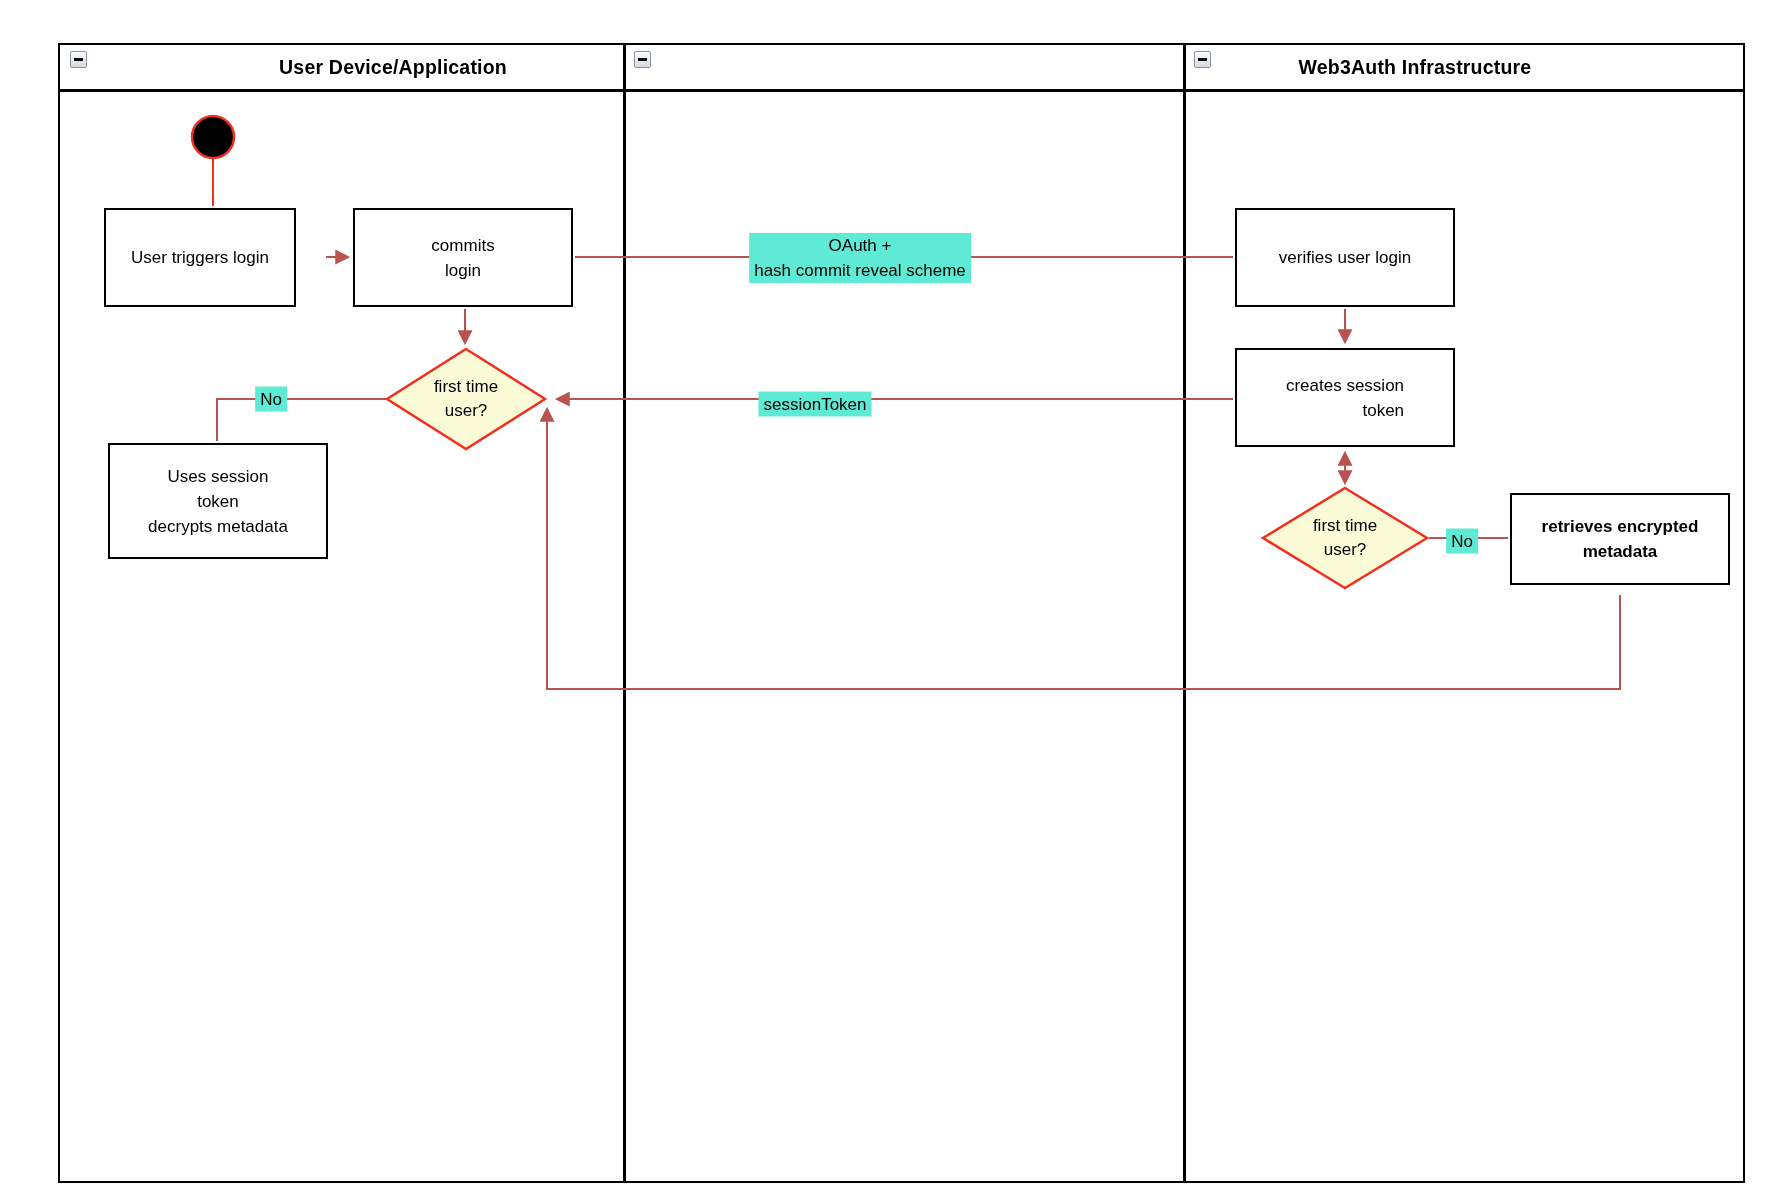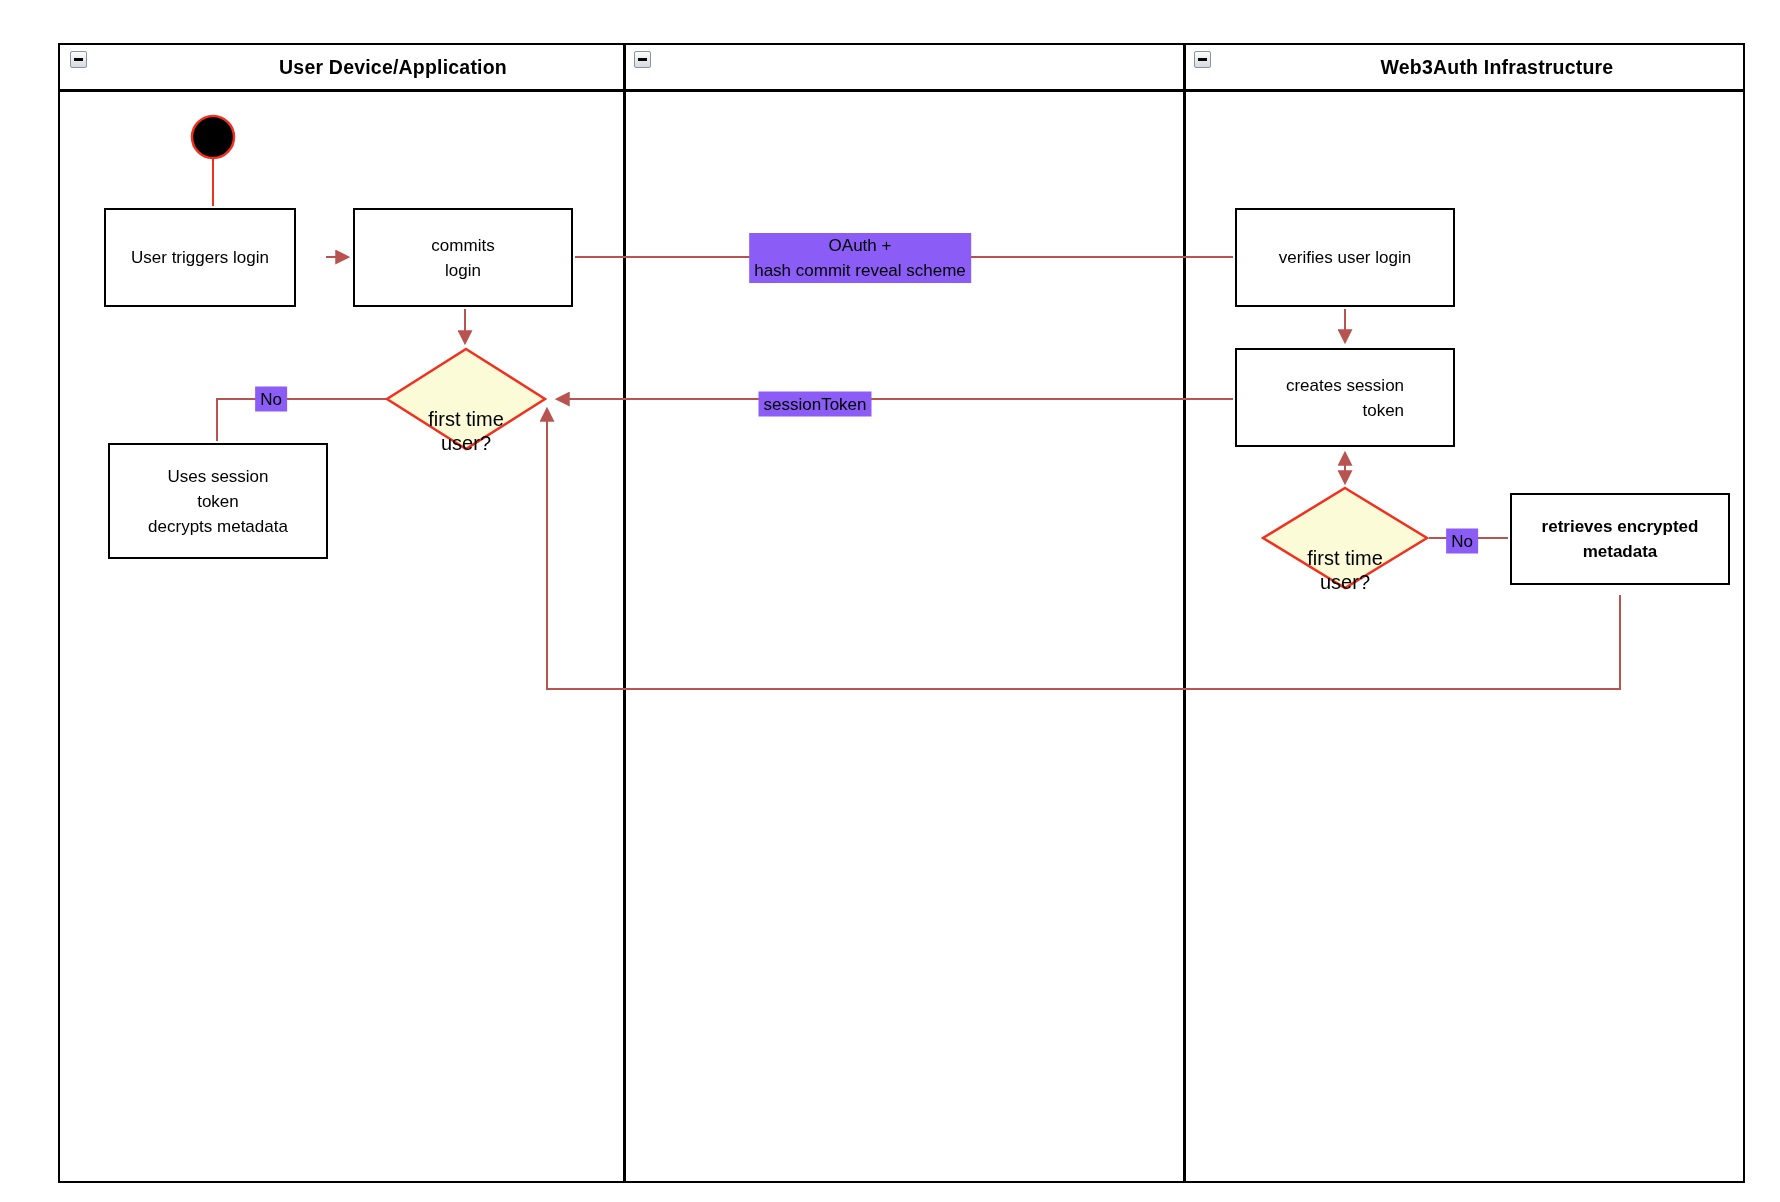--- a/index.html
+++ b/index.html
@@ -11,40 +11,40 @@
   .hline{position:absolute;left:58px;top:89px;width:1687px;height:2.5px;background:#000;}
   .lane-header{position:absolute;top:45px;height:44px;display:flex;align-items:center;
                justify-content:center;font-weight:bold;font-size:19.5px;letter-spacing:.2px;}
   .collapse{position:absolute;width:17px;height:17px;border:1.5px solid #8a949e;
             background:linear-gradient(#fdfdfe,#d6dade);display:flex;align-items:center;
             justify-content:center;border-radius:2px;box-sizing:border-box;cursor:pointer;}
   .collapse .bar{width:9px;height:2.5px;background:#000;}
   .node{position:absolute;box-sizing:border-box;border:2.5px solid #000;background:#fff;
         display:flex;align-items:center;justify-content:center;text-align:center;
         font-size:17px;line-height:25px;white-space:pre-line;}
-  .edge-label{position:absolute;transform:translate(-50%,-50%);background:#8b5cf6;
+  .edge-label{position:absolute;transform:translate(-50%,-50%);background:#5eead4;
               padding:0 5px;font-size:17px;line-height:25px;text-align:center;white-space:pre-line;}
-  .diamond-label{position:absolute;transform:translate(-50%,-50%);font-size:20px;
-                 line-height:24px;text-align:center;white-space:pre-line;margin-top:32px;}
+  .diamond-label{position:absolute;transform:translate(-50%,-50%);font-size:17px;
+                 line-height:24px;text-align:center;white-space:pre-line;}
   svg.overlay{position:absolute;left:0;top:0;pointer-events:none;}
 </style>
 </head>
 <body>
 
 <div class="canvas">
 
   <div class="pool"></div>
   <div class="vsep" style="left:623px;"></div>
   <div class="vsep" style="left:1183px;"></div>
   <div class="hline"></div>
 
   <div class="lane-header" style="left:58px;width:670px;">
     <span>User Device/Application</span>
   </div>
-  <div class="lane-header" style="left:1216px;width:562px;">
+  <div class="lane-header" style="left:1134px;width:562px;">
     <span>Web3Auth Infrastructure</span>
   </div>
 
   <div class="collapse" style="left:70px;top:51px;">
       <div class="bar"></div>
     </div>
   <div class="collapse" style="left:634px;top:51px;">
       <div class="bar"></div>
     </div>
   <div class="collapse" style="left:1194px;top:51px;">

